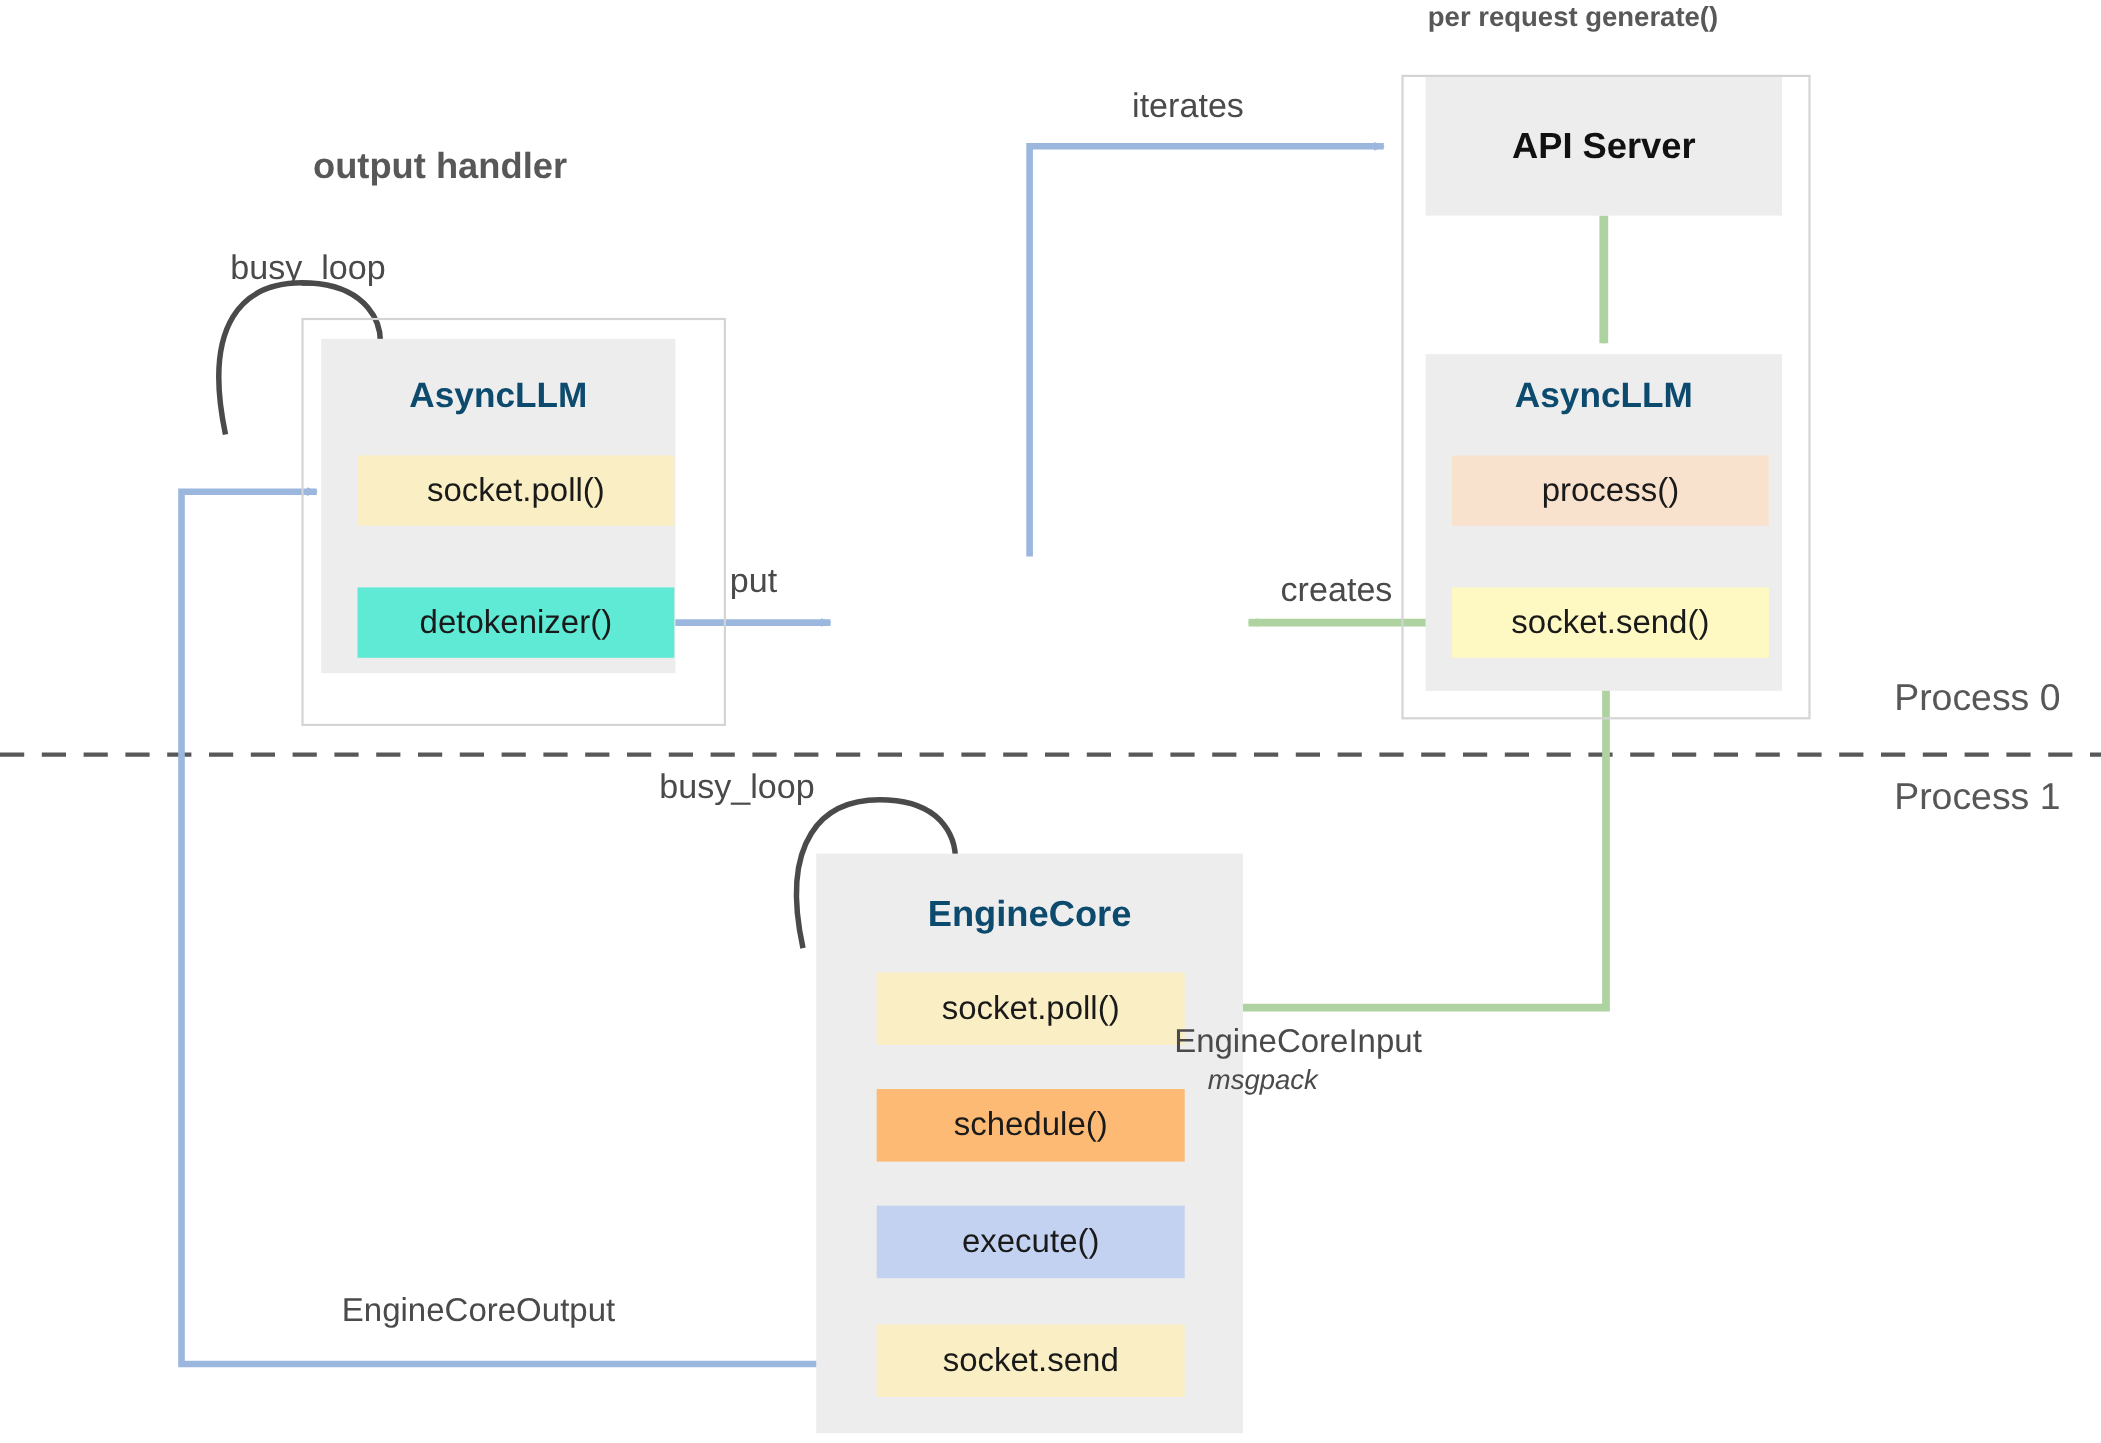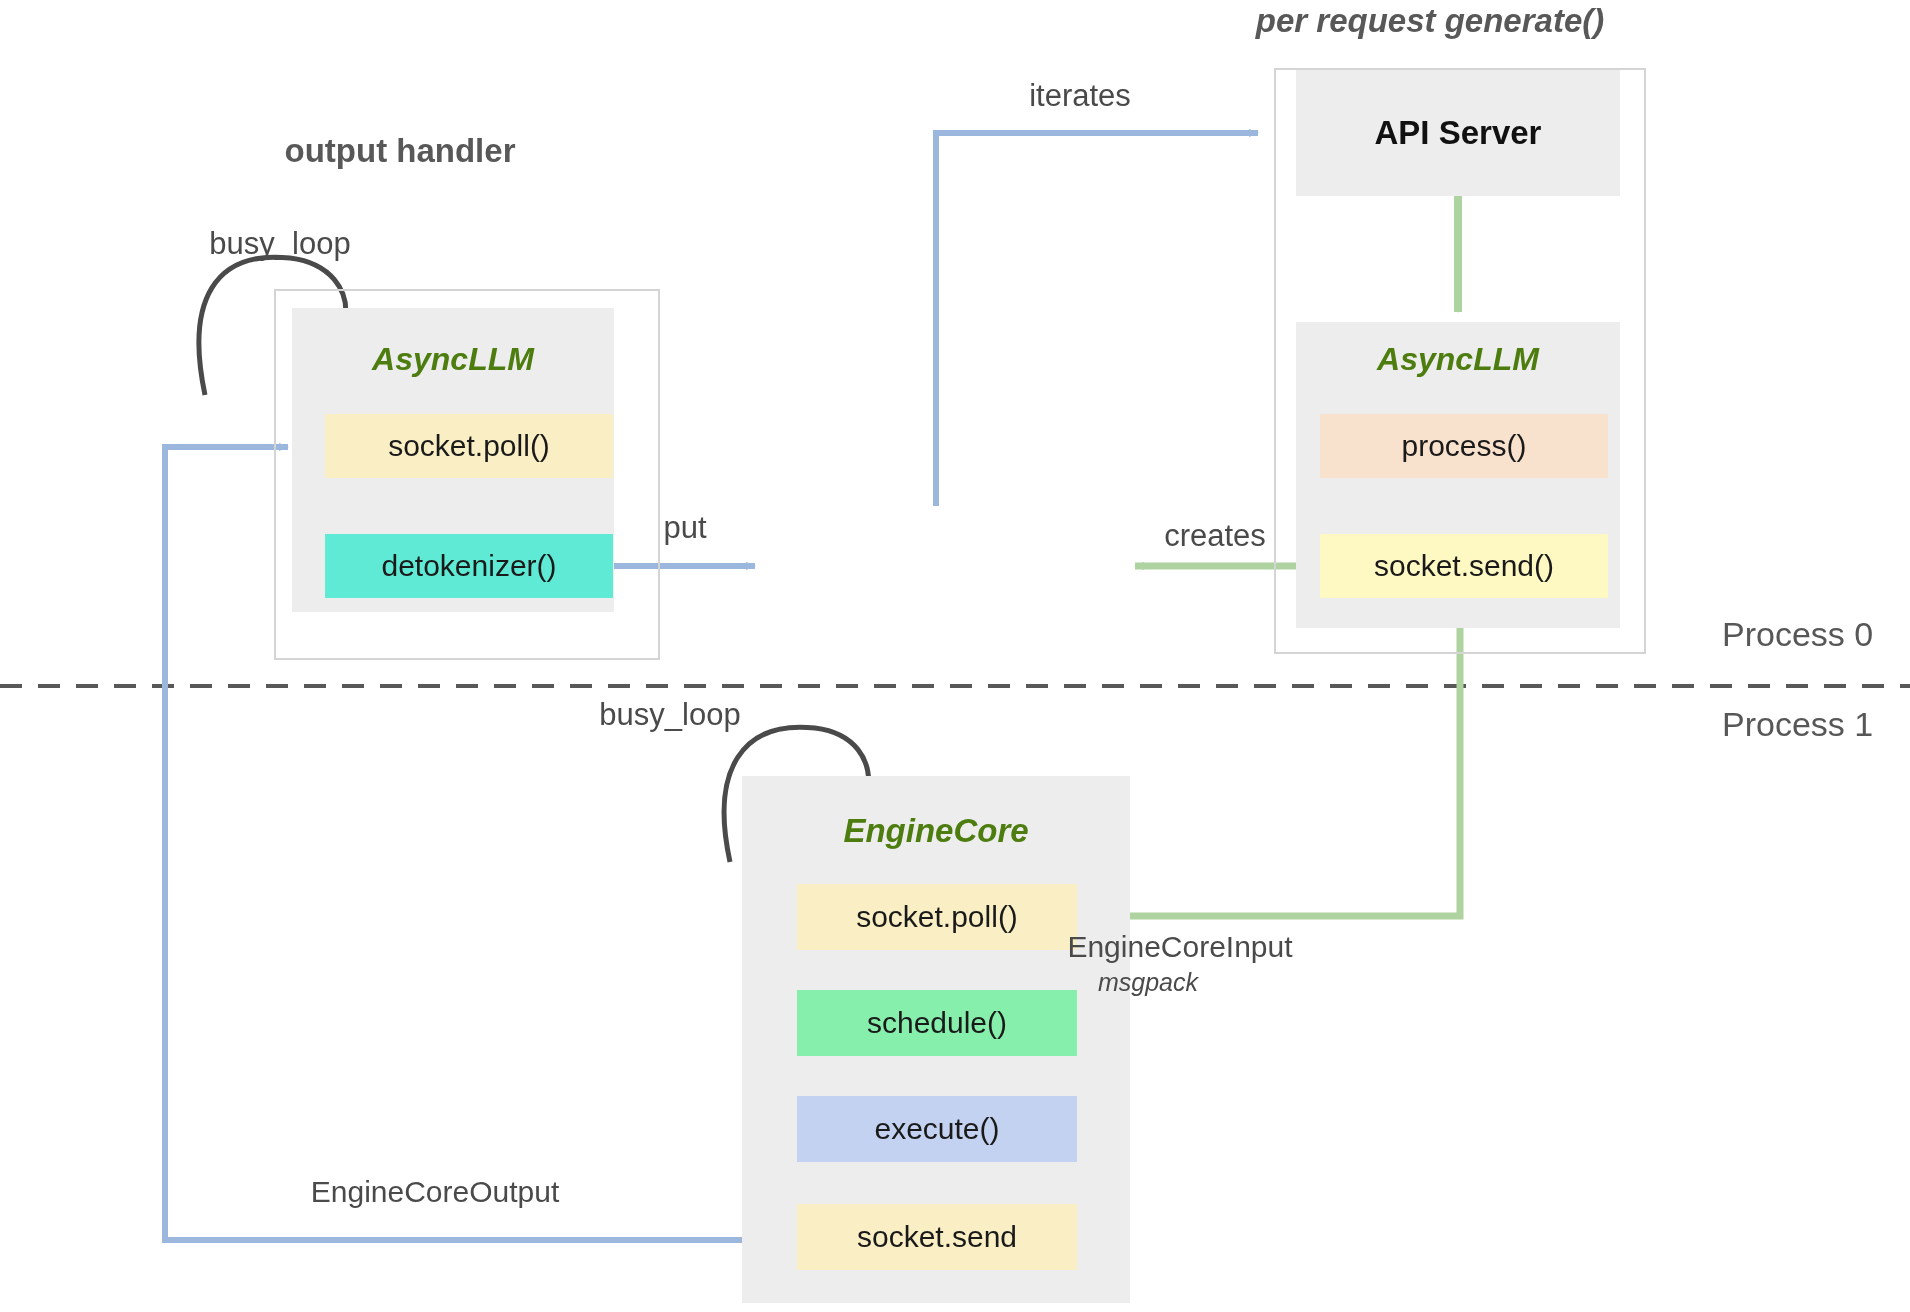--- a/index.html
+++ b/index.html
@@ -38,23 +38,22 @@
     box-sizing: border-box;
     border: 2px solid #d4d4d4;
     background: transparent;
   }
   .panel {
     background: #ededed;
   }
   .panel-title {
     position: absolute;
     font-weight: bold;
-    color: #4d7c0f;
+    color: #0c4a6e;
     text-align: center;
-    font-style: italic;
   }
   .sub-box {
     position: absolute;
     box-sizing: border-box;
     display: flex;
     align-items: center;
     justify-content: center;
     color: #1a1a1a;
   }
   .section-heading {
@@ -112,21 +111,21 @@
     <path d="M 1305 566 L 1135 566" fill="none" stroke="#aed3a0" stroke-width="7" marker-end="url(#arrow-green)"></path>
     <line x1="1305" y1="566" x2="1305" y2="566" stroke="#aed3a0" stroke-width="7"></line>
 
     <path d="M 1460 598 L 1460 916 L 1090 916" fill="none" stroke="#aed3a0" stroke-width="7" marker-end="url(#arrow-green)"></path>
 
     <path d="M 750 1240 L 165 1240 L 165 447 L 288 447" fill="none" stroke="#9bb7dd" stroke-width="6" marker-end="url(#arrow-blue)"></path>
   </svg>
 
   <div class="section-heading" style="left: 200px; top: 132px; width: 400px; font-size: 33px;">output handler</div>
 
-  <div class="section-heading" style="left: 1190px; top: 2px; width: 480px; font-size: 33px; font-style: italic;">per request generate()</div>
+  <div class="section-heading" style="left: 1190px; top: 2px; width: 480px; font-size: 25px;">per request generate()</div>
 
   <div class="process-label" style="left: 1722px; top: 615px; font-size: 34px;">Process 0</div>
   <div class="process-label" style="left: 1722px; top: 705px; font-size: 34px;">Process 1</div>
 
   <div class="group-frame" style="left: 274px; top: 289px; width: 386px; height: 371px;"></div>
 
   <div class="node panel" style="left: 292px; top: 308px; width: 322px; height: 304px;"></div>
 
   <div class="panel-title" style="left: 292px; top: 341px; width: 322px; font-size: 32px;">AsyncLLM</div>
 
@@ -154,21 +153,21 @@
   <div class="sub-box" style="left: 1320px; top: 534px; width: 288px; height: 64px; background: #fef9c3; font-size: 30px;">socket.send()</div>
 
   <div class="edge-label" style="left: 970px; top: 78px; width: 220px; font-size: 31px;">iterates</div>
 
   <div class="node panel" style="left: 742px; top: 776px; width: 388px; height: 527px;"></div>
 
   <div class="panel-title" style="left: 742px; top: 812px; width: 388px; font-size: 33px;">EngineCore</div>
 
   <div class="sub-box" style="left: 797px; top: 884px; width: 280px; height: 66px; background: #faefc4; font-size: 30px;">socket.poll()</div>
 
-  <div class="sub-box" style="left: 797px; top: 990px; width: 280px; height: 66px; background: #86efac; font-size: 30px;">schedule()</div>
+  <div class="sub-box" style="left: 797px; top: 990px; width: 280px; height: 66px; background: #fdba74; font-size: 30px;">schedule()</div>
 
   <div class="sub-box" style="left: 797px; top: 1204px; width: 280px; height: 66px; background: #faefc4; font-size: 30px;">socket.send</div>
 
   <div class="sub-box" style="left: 797px; top: 1096px; width: 280px; height: 66px; background: #c3d2f0; font-size: 30px;">execute()</div>
 
   <div class="edge-label" style="left: 550px; top: 697px; width: 240px; font-size: 31px;">busy_loop</div>
 
   <div class="edge-label" style="left: 1030px; top: 930px; width: 300px; font-size: 30px;">EngineCoreInput</div>
   <div class="edge-label sub-label-italic" style="left: 998px; top: 968px; width: 300px; font-size: 25px;">msgpack</div>
 

